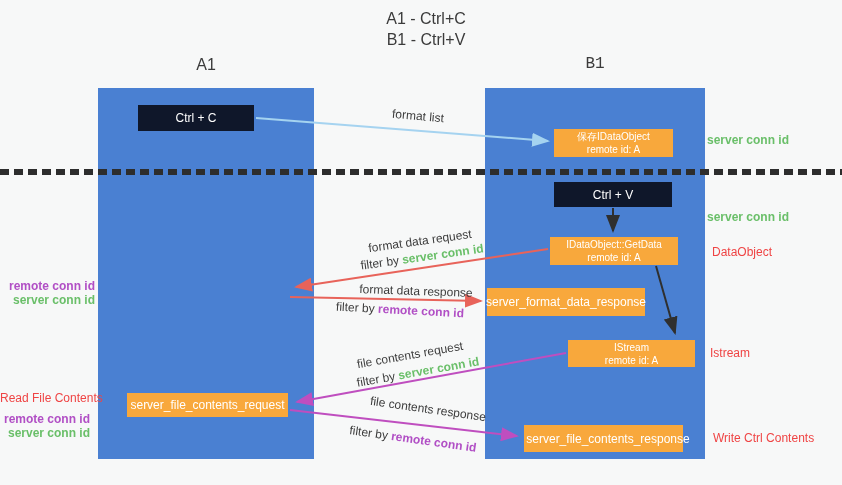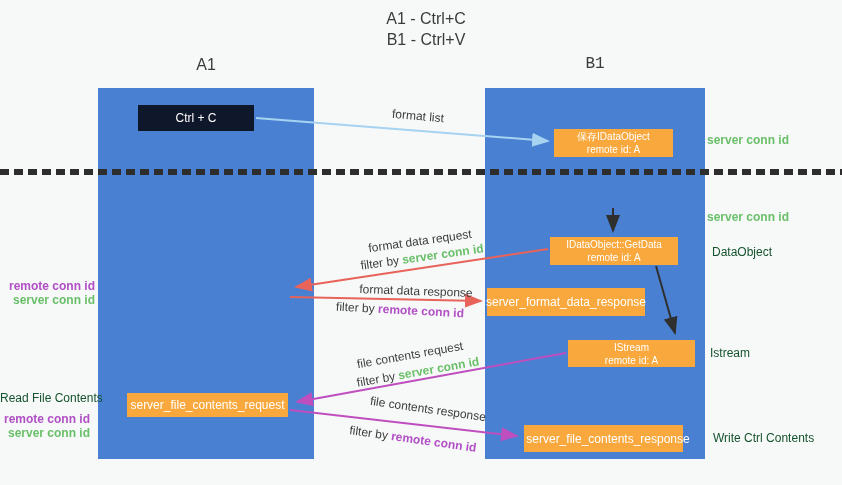--- a/index.html
+++ b/index.html
@@ -50,21 +50,21 @@
   .f-fdres { left:346px; top:284px; width:140px; transform:rotate(2deg); }
   .f-fby2  { left:325px; top:303px; width:150px; transform:rotate(3deg); }
   .f-fcr   { left:345px; top:348px; width:130px; transform:rotate(-10deg); }
   .f-fby3  { left:343px; top:365px; width:150px; transform:rotate(-10deg); }
   .f-fcres { left:358px; top:402px; width:140px; transform:rotate(8deg); }
   .f-fby4  { left:338px; top:432px; width:150px; transform:rotate(8deg); }
 
   .side { position:absolute; font-size:12px; white-space:nowrap; }
   .side.green { color:#6abf69; font-weight:bold; }
   .side.purple { color:#b14fc5; font-weight:bold; }
-  .side.dark { color:#14532d; }
+  .side.dark { color:#ef4444; }
   .side.right-align { text-align:right; }
 
   .s-r-conn-top { left:707px; top:133px; }
   .s-r-conn-mid { left:707px; top:210px; }
   .s-r-dataobject { left:712px; top:245px; }
   .s-r-istream { left:710px; top:346px; }
   .s-r-write { left:713px; top:431px; }
   .s-l-remote1 { left:0; top:279px; width:95px; }
   .s-l-server1 { left:0; top:293px; width:95px; }
   .s-l-read   { left:0; top:391px; width:90px; }
@@ -95,20 +95,23 @@
 
   <div class="node green single n-ctrl-c">
     <span>Ctrl + C</span>
   </div>
 
   <div class="node orange n-save-obj">
     <span class="l1">保存IDataObject</span>
     <span class="l2">remote id: A</span>
   </div>
 
+  <div class="node green single n-ctrl-v">
+    <span>Ctrl + V</span>
+  </div>
 
   <div class="node orange n-getdata">
     <span class="l1">IDataObject::GetData</span>
     <span class="l2">remote id: A</span>
   </div>
 
 
   <div class="node orange single n-fmt-res">
     <span>server_format_data_response</span>
   </div>

